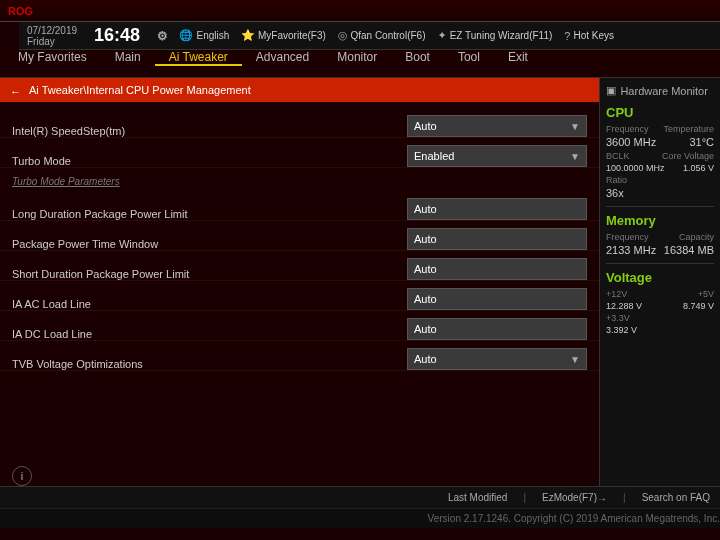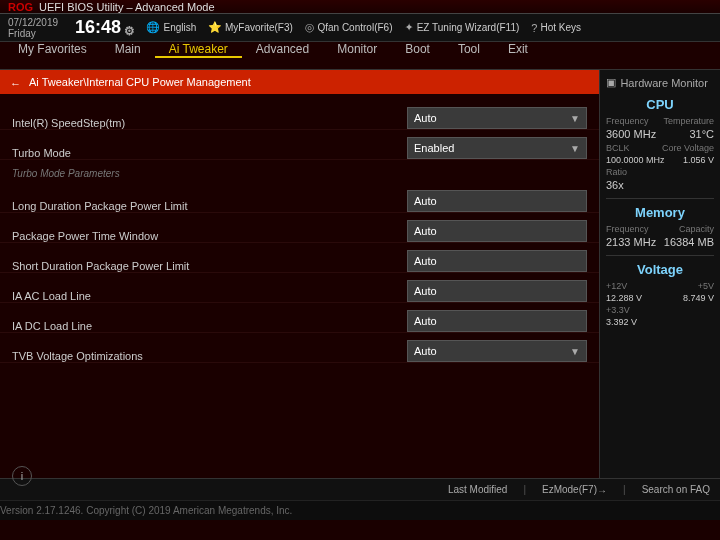--- a/index.html
+++ b/index.html
@@ -10,21 +10,21 @@
       font-family: 'Segoe UI', Arial, sans-serif;
       color: #ccc;
       font-size: 12px;
       overflow: hidden;
       position: relative;
     }
 
     
     .title-bar {
       background: linear-gradient(180deg, #2a0000 0%, #1a0000 100%);
-      height: 14px;
+      height: 22px;
       display: flex;
       align-items: center;
       padding: 0 8px;
       border-bottom: 1px solid #444;
     }
     .title-bar .logo {
       color: #cc0000;
       font-weight: bold;
       font-size: 11px;
       margin-right: 6px;
@@ -36,36 +36,37 @@
 
     
     .info-bar {
       background: #111;
       height: 28px;
       display: flex;
       align-items: center;
       padding: 0 8px;
       gap: 12px;
       border-bottom: 1px solid #333;
+      margin-left: 19px;
     }
     .datetime {
       display: flex;
       flex-direction: column;
       line-height: 1.1;
       font-size: 10px;
       color: #aaa;
       min-width: 55px;
     }
     .clock {
       font-size: 18px;
       color: #fff;
       font-weight: bold;
       display: flex;
-      align-items: flex-end;
-      gap: 3px;
+      align-items: center;
+      gap: 17px;
     }
     .clock-gear {
       font-size: 12px;
       color: #aaa;
     }
     .info-item {
       display: flex;
       align-items: center;
       gap: 3px;
       font-size: 10px;
@@ -166,43 +167,43 @@
       padding: 0 6px;
       display: flex;
       align-items: center;
     }
 
     .section-header {
       padding: 8px 12px 4px;
       font-size: 10px;
       color: #777;
       font-style: italic;
+      text-decoration: underline;
     }
 
     
     .hw-monitor {
       width: 120px;
       background: #111;
       padding: 6px;
       overflow: hidden;
     }
     .hw-monitor-title {
       font-size: 11px;
       color: #aaa;
       margin-bottom: 8px;
       display: flex;
       align-items: center;
       gap: 4px;
     }
     .hw-section-title {
       font-size: 13px;
-      color: #7dd3fc;
+      color: #84cc16;
       margin: 6px 0 4px;
       font-weight: bold;
-      text-align: center;
     }
     .hw-row {
       display: flex;
       justify-content: space-between;
       margin-bottom: 2px;
     }
     .hw-label {
       font-size: 9px;
       color: #777;
     }
@@ -237,21 +238,21 @@
     .status-bar .separator {
       color: #555;
     }
 
     
     .footer-bar {
       background: #0d0d0d;
       height: 20px;
       display: flex;
       align-items: center;
-      justify-content: flex-start;
+      justify-content: flex-end;
       font-size: 10px;
       color: #666;
       border-top: 1px solid #222;
     }
 
     
     .info-icon {
       position: absolute;
       bottom: 54px;
       left: 12px;
@@ -265,21 +266,20 @@
       font-size: 11px;
       color: #aaa;
       cursor: pointer;
     }
   </style>
 </head>
 <body>
 
 <div class="title-bar">
   <span class="logo">ROG</span>
-  <span class="title-text">UEFI BIOS Utility – Advanced Mode</span>
 </div>
 
 <div class="info-bar">
   <div class="datetime">
     <span>07/12/2019</span>
     <span>Friday</span>
   </div>
   <div class="clock">
     <span>16:48</span>
     <span class="clock-gear">⚙</span>

